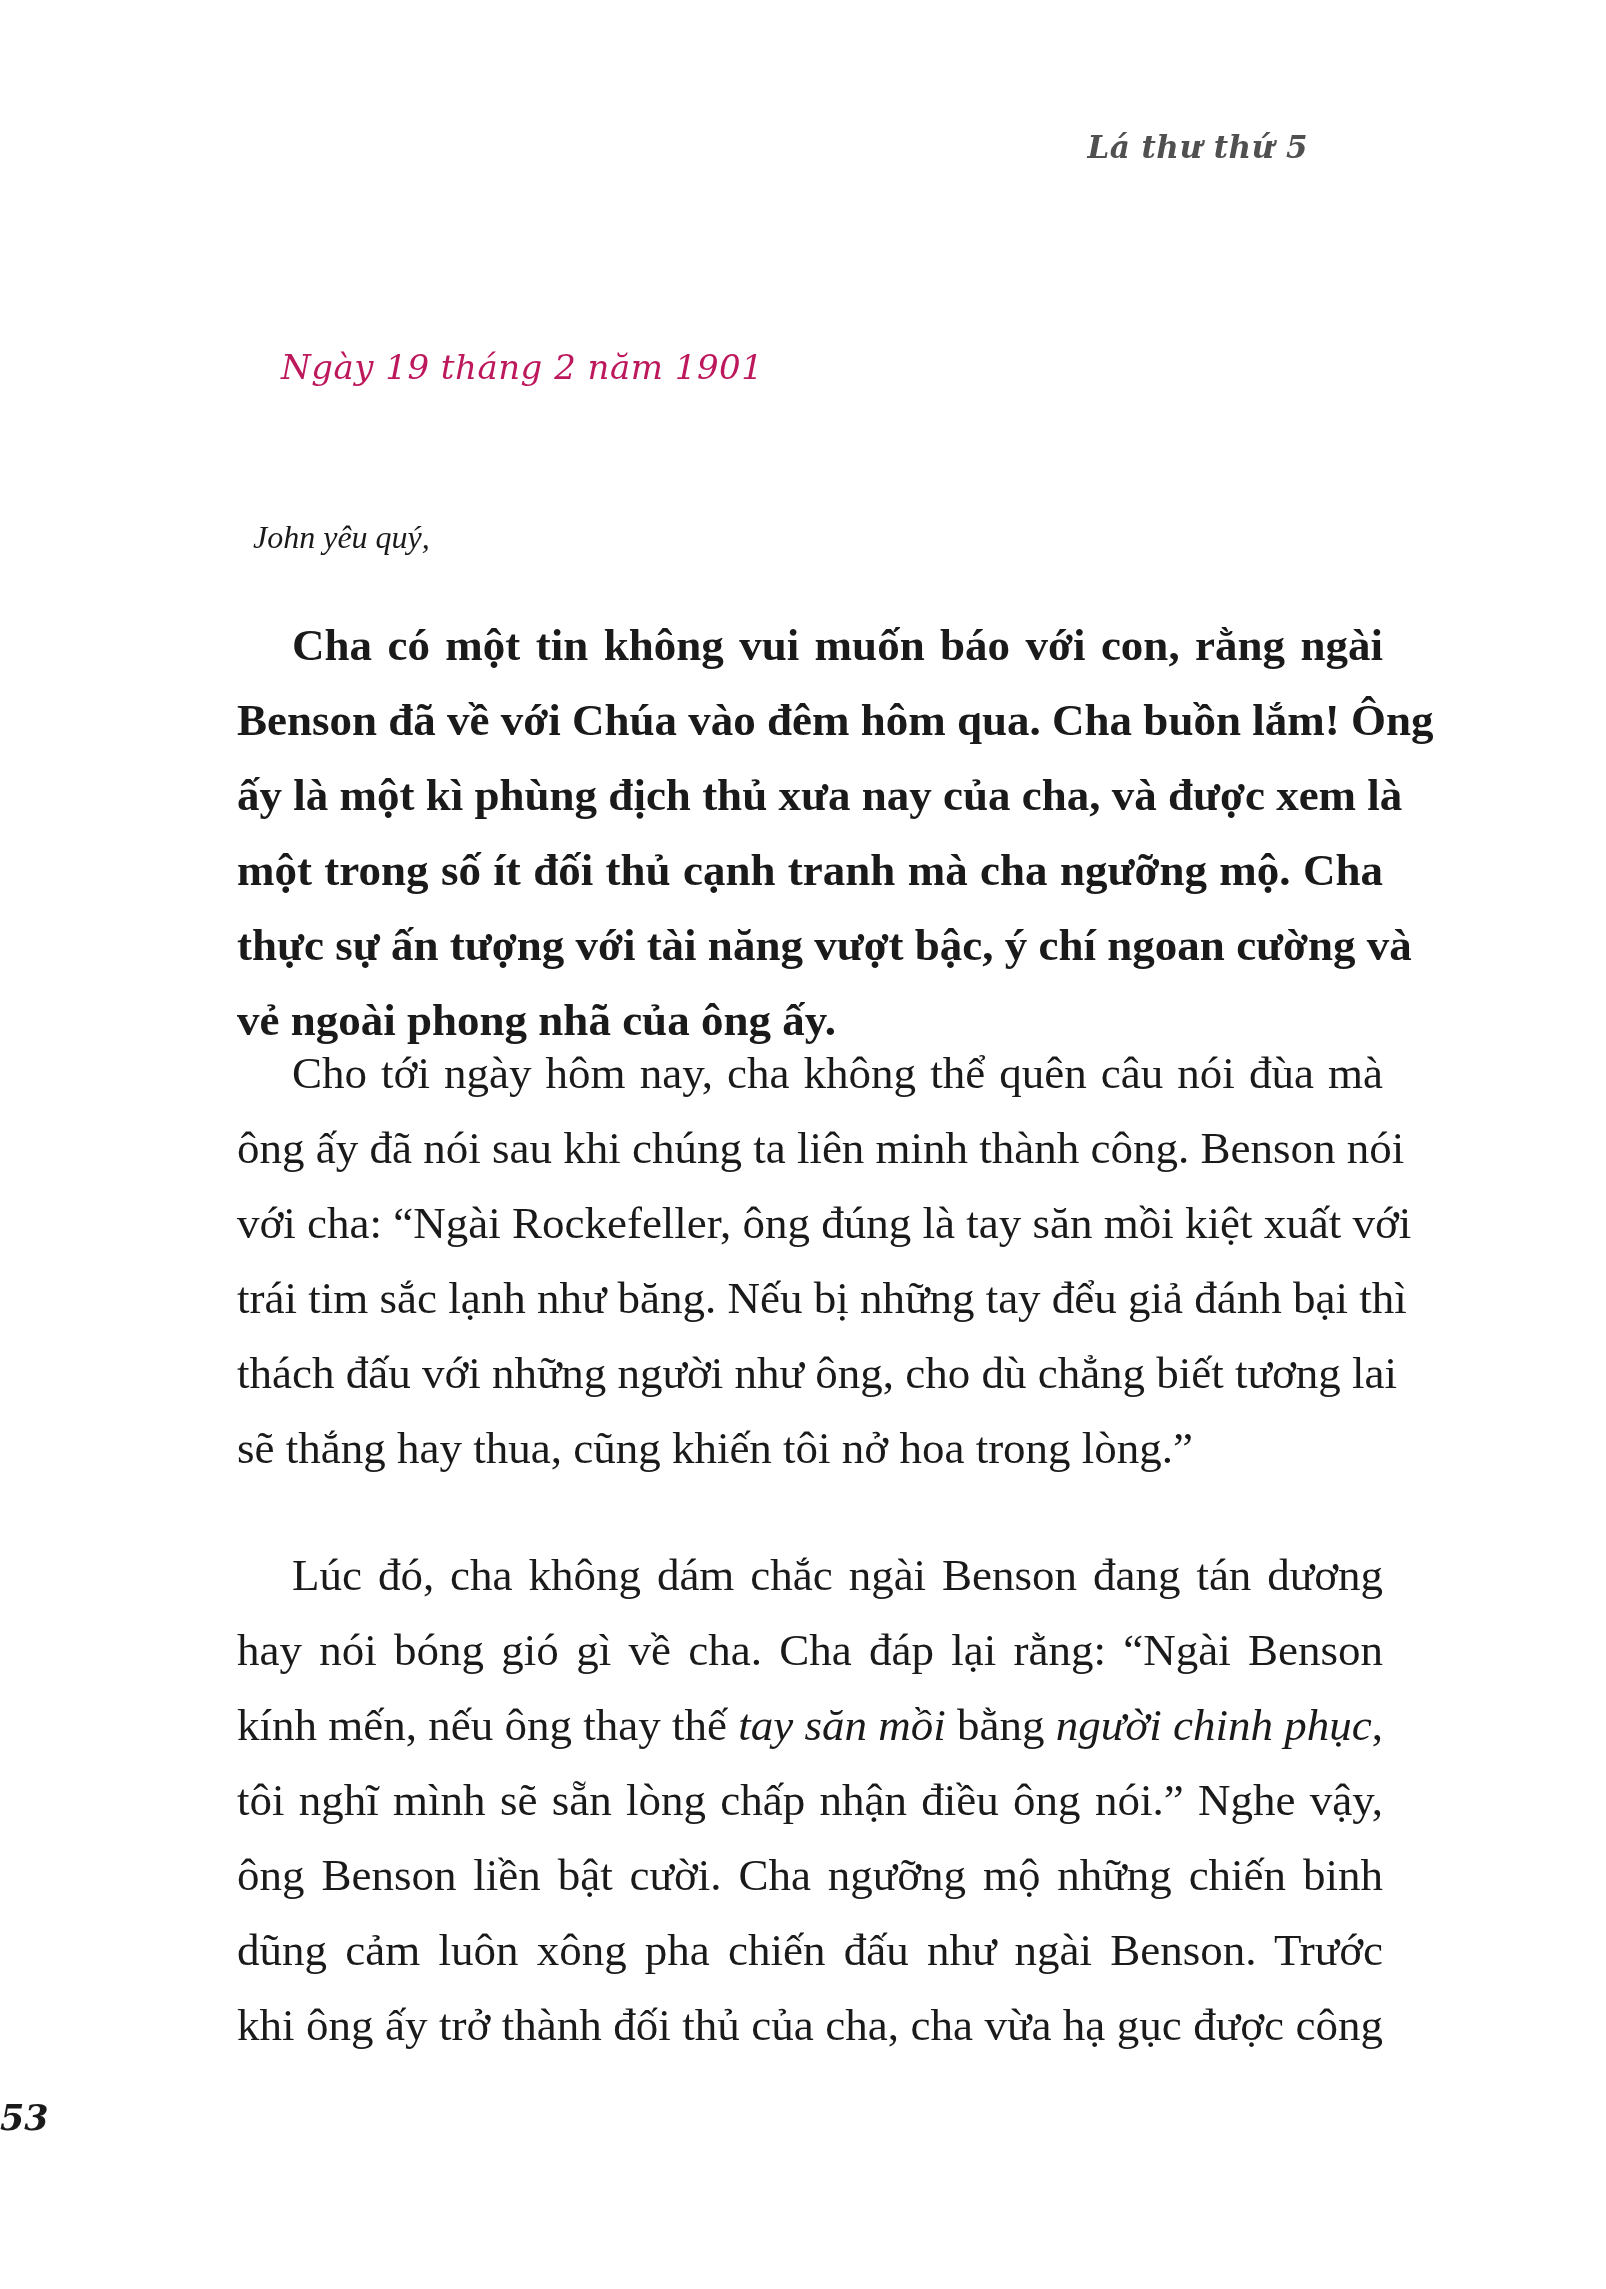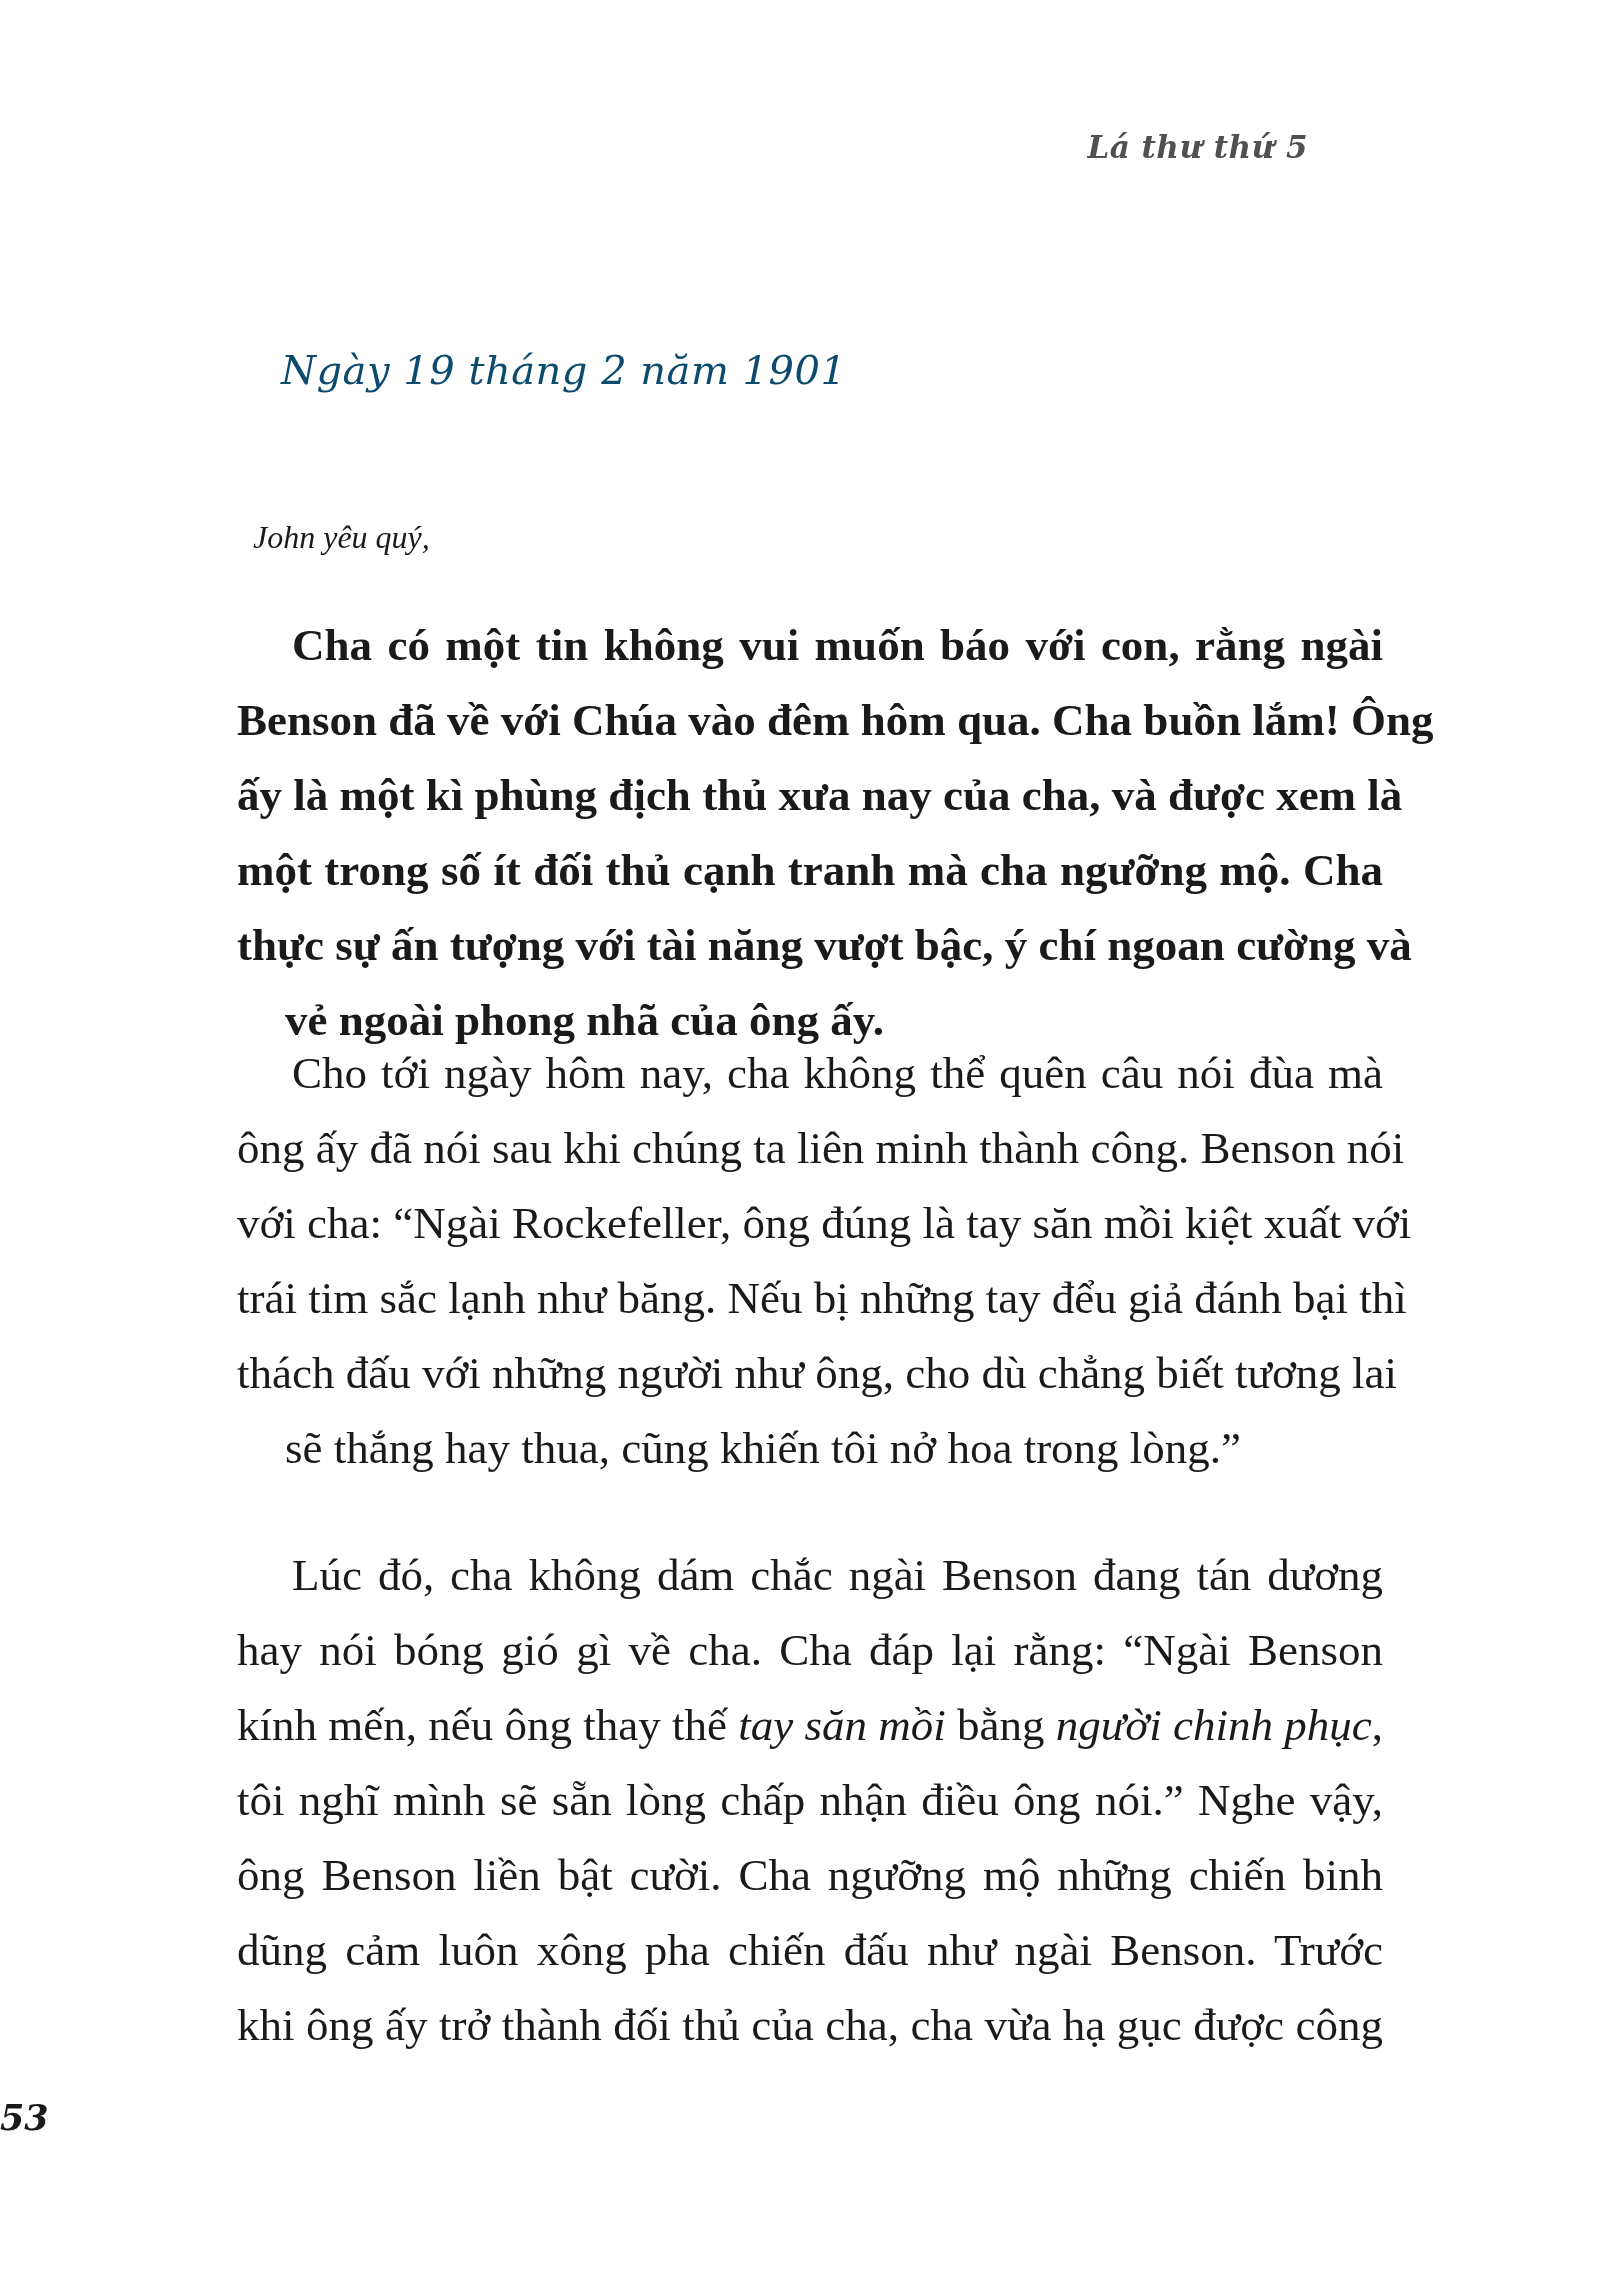--- a/index.html
+++ b/index.html
@@ -6,36 +6,36 @@
   body { width: 1606px; height: 2289px; position: relative; overflow: hidden; }
   .page { position: absolute; left: 0; top: 0; width: 1533px; height: 2289px; background: #fff; }
   .running-head {
     position: absolute; top: 129px; right: 225px;
     font-family: "DejaVu Serif", serif; font-style: italic; font-weight: bold;
     font-size: 31px; color: #505050; letter-spacing: 0.5px;
   }
   .date-heading {
     position: absolute; top: 347px; left: 281px;
     font-family: "DejaVu Serif", serif; font-style: italic;
-    font-size: 40px; color: #0c4a6e; letter-spacing: 0.5px;
+    font-size: 34px; color: #be185d; letter-spacing: 0.5px;
   }
   .salutation {
     position: absolute; top: 519px; left: 253px;
     font-family: "Liberation Serif", serif; font-style: italic;
     font-size: 32px; color: #1a1a1a;
   }
   .body-text {
     position: absolute; left: 237px; width: 1146px;
     font-family: "Liberation Serif", serif; font-size: 45px; color: #1a1a1a;
   }
   .line {
     display: block; height: 75px; line-height: 75px;
     text-align: justify; text-align-last: justify; white-space: nowrap;
   }
-  .line.last { text-align: right; text-align-last: left; margin-left: 48px; }
+  .line.last { text-align: right; text-align-last: left; }
   .line.indent { padding-left: 55px; }
   .p1 { top: 608px; font-weight: bold; }
   .p2 { top: 1036px; }
   .p3 { top: 1538px; }
   .folio {
     position: absolute; top: 2097px; left: 0; width: 1606px; text-align: left;
     font-family: "DejaVu Serif", serif; font-style: italic; font-weight: bold;
     font-size: 35px; color: #1a1a1a;
   }
   .it { font-style: italic; }

